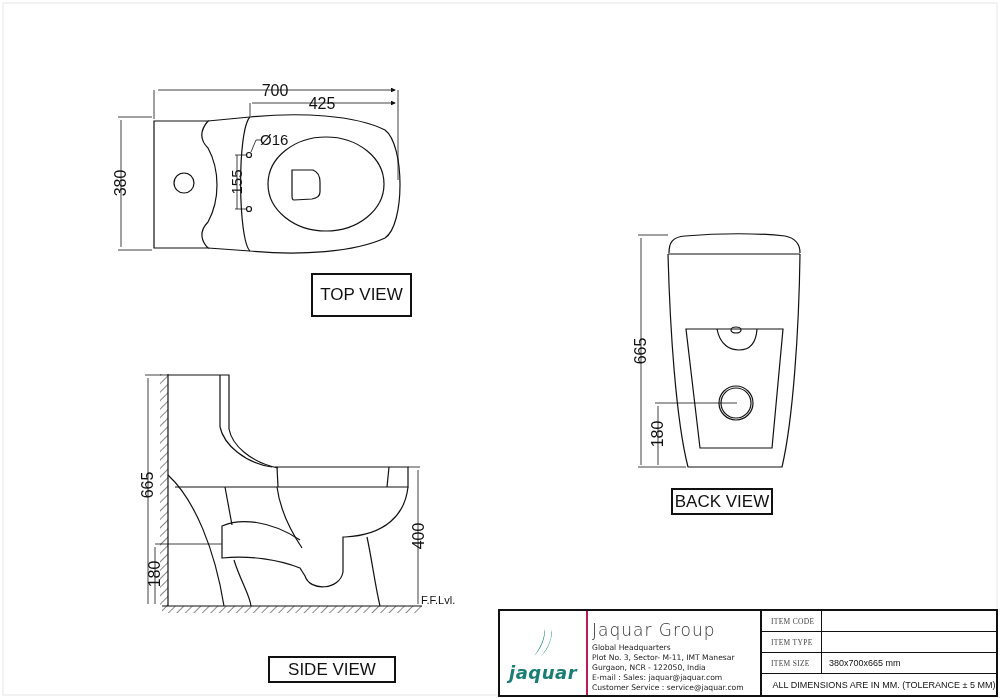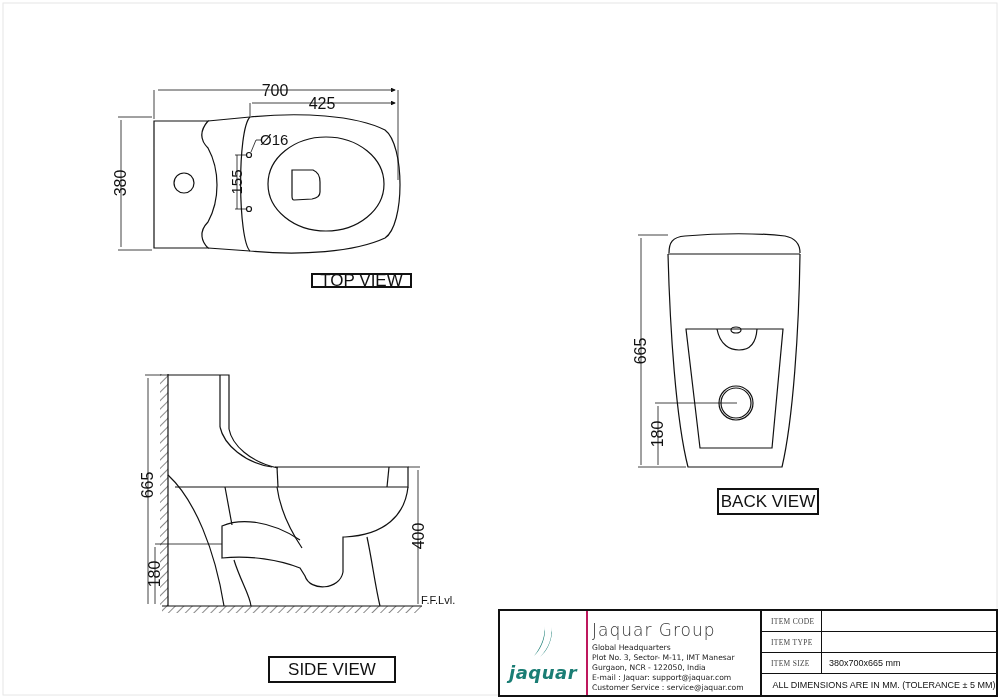--- a/index.html
+++ b/index.html
@@ -120,38 +120,38 @@
     <line x1="638" y1="235" x2="668" y2="235" stroke-width="0.8"></line>
     <line x1="641" y1="238" x2="641" y2="465" stroke-width="0.8"></line>
     <line x1="655" y1="403" x2="737" y2="403" stroke-width="0.8"></line>
     <line x1="658" y1="406" x2="658" y2="465" stroke-width="0.8"></line>
     <line x1="638" y1="467" x2="686" y2="467" stroke-width="0.8"></line>
   </g>
   <text class="dim" x="0" y="0" font-size="16" text-anchor="middle" transform="translate(646,351) rotate(-90)">665</text>
   <text class="dim" x="0" y="0" font-size="16" text-anchor="middle" transform="translate(663,434) rotate(-90)">180</text>
 </svg>
 
-<div class="view-label" style="left:311px; top:273px; width:101px; height:15px;">TOP VIEW</div>
+<div class="view-label" style="left:311px; top:273px; width:101px; height:44px;">TOP VIEW</div>
 <div class="view-label" style="left:268px; top:656px; width:128px; height:27px;">SIDE VIEW</div>
-<div class="view-label" style="left:671px; top:488px; width:102px; height:27px;margin-left:46px;">BACK VIEW</div>
+<div class="view-label" style="left:671px; top:488px; width:102px; height:27px;">BACK VIEW</div>
 
 <div id="title-block">
   <div class="tb-logo">
     <svg width="26" height="36" viewBox="0 0 26 36">
       <path d="M14,2 C16,10 12,22 4,32 C10,26 14,18 15,8 Z" fill="#1a7d74"></path>
       <path d="M21,3 C23,12 19,24 10,33 C17,27 21,18 22,9 Z" fill="#1a7d74"></path>
     </svg>
     <div class="tb-logo-text">jaquar</div>
   </div>
   <div class="tb-company">
     <div class="tb-company-name">Jaquar Group</div>
     <div class="tb-line">Global Headquarters</div>
     <div class="tb-line">Plot No. 3, Sector- M-11, IMT Manesar</div>
     <div class="tb-line">Gurgaon, NCR - 122050, India</div>
-    <div class="tb-line">E-mail : Jaquar: support@jaquar.com</div>
+    <div class="tb-line">E-mail : Sales: jaquar@jaquar.com</div>
     <div class="tb-line">Customer Service : service@jaquar.com</div>
   </div>
   <div class="tb-specs">
     <div class="tb-row">
       <div class="tb-key">ITEM CODE</div>
     </div>
     <div class="tb-row">
       <div class="tb-key">ITEM TYPE</div>
     </div>
     <div class="tb-row">

